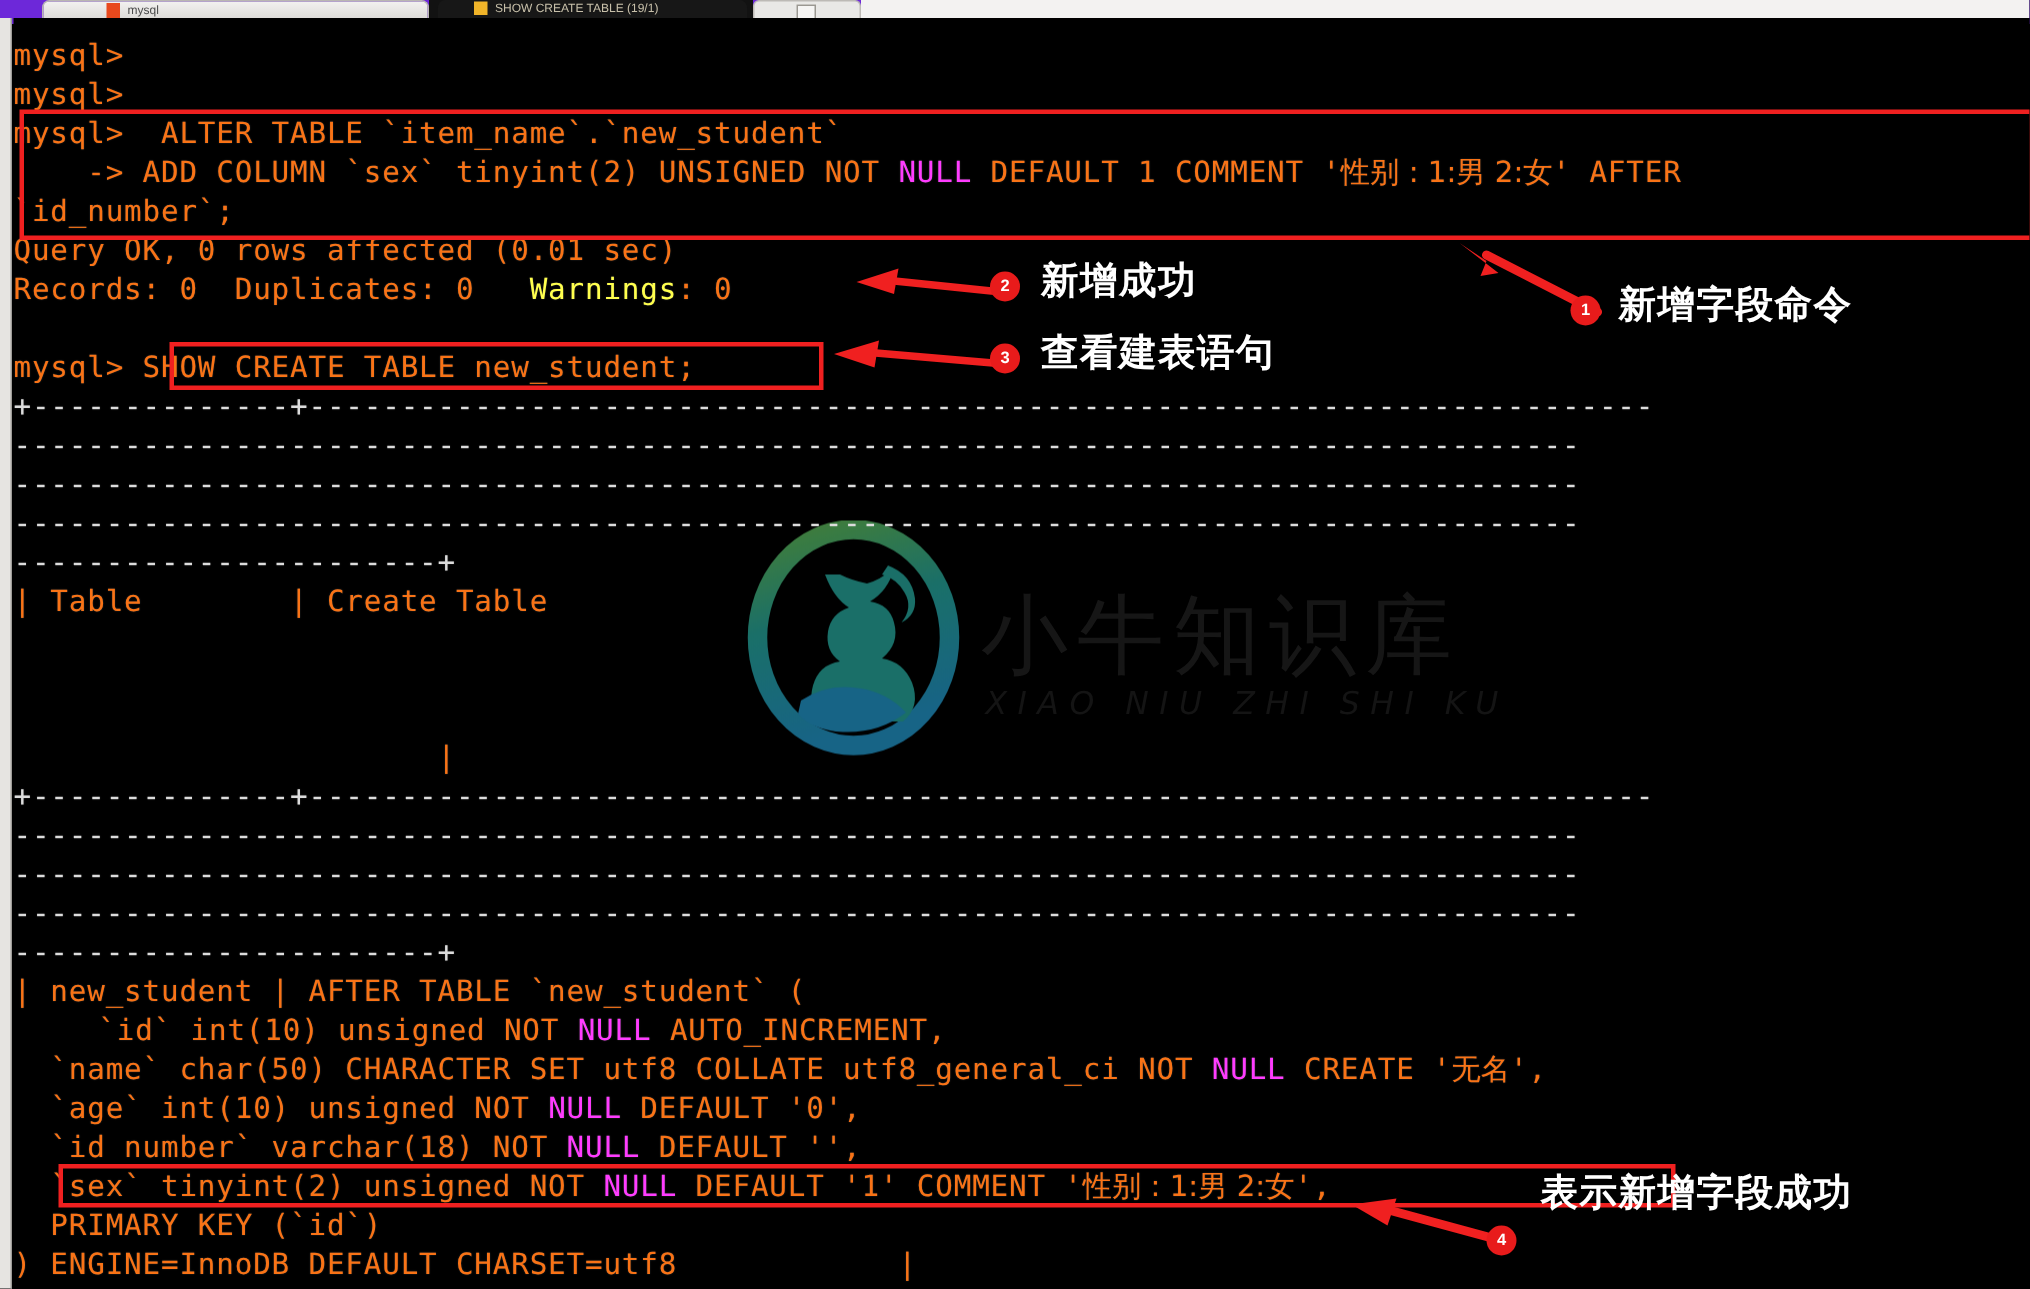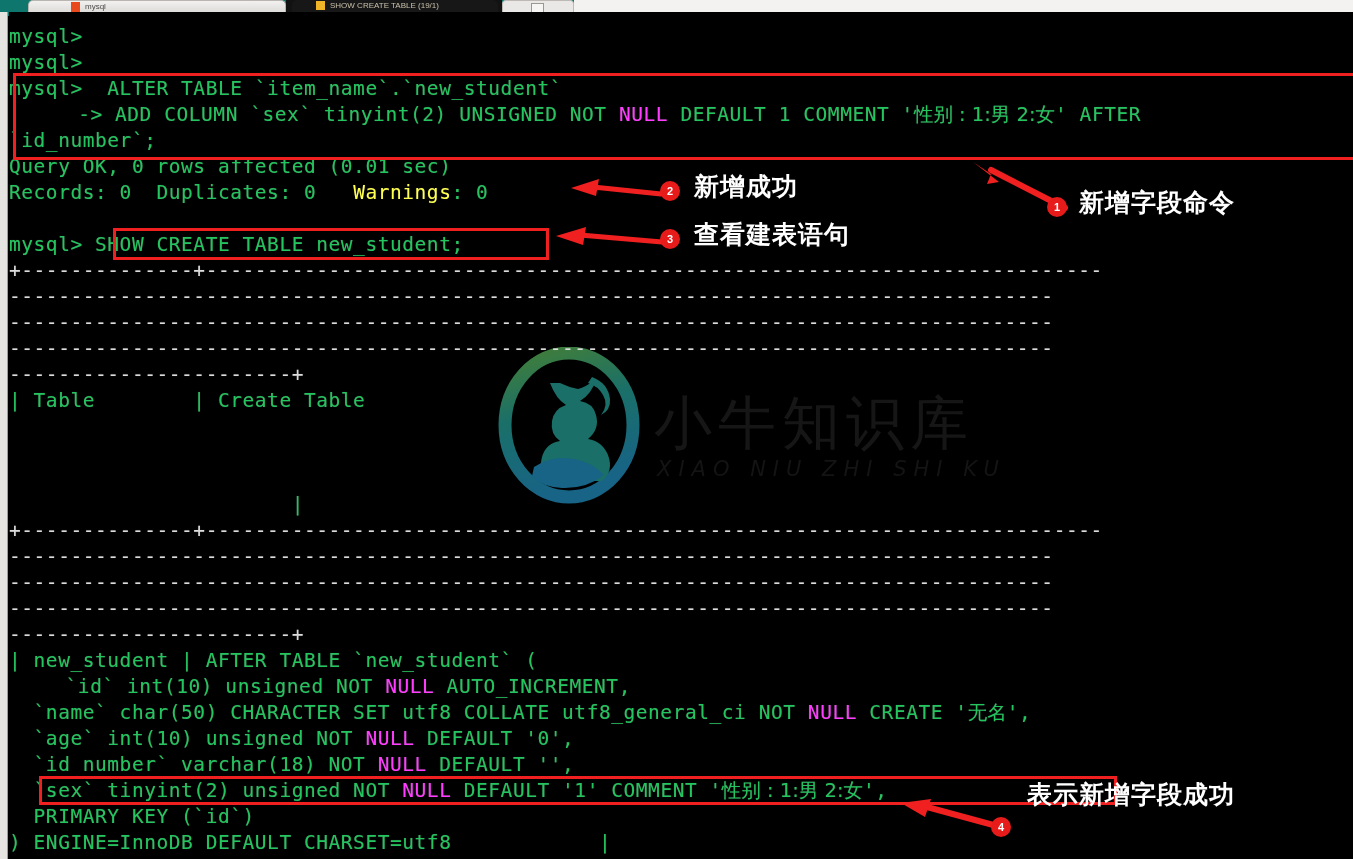--- a/index.html
+++ b/index.html
@@ -14,21 +14,21 @@
     overflow: hidden;
     font-family: "DejaVu Sans Mono", "Liberation Mono", monospace;
   }
 
   
   .chrome-strip {
     position: absolute;
     top: 0; left: 0;
     width: 1353px;
     height: 16px;
-    background: #0f766e;
+    background: #6d28d9;
     overflow: hidden;
   }
   .chrome-tab-a {
     position: absolute;
     left: 28px; top: 0;
     width: 258px; height: 12px;
     background: linear-gradient(#f2f1f0, #dedcd9);
     border-radius: 5px 5px 0 0;
     border: 1px solid #b9b6b2;
     border-bottom: none;
@@ -119,21 +119,21 @@
     position: absolute;
     left: 0;
     white-space: pre;
     font-family: "DejaVu Sans Mono", "Liberation Mono", monospace;
     font-size: 19.5px;
     line-height: 26px;
     letter-spacing: 0.55px;
     color: #d8d8d8;
     text-shadow: 0 0 1px rgba(255,255,255,0.25);
   }
-  .c-white   { color: #22c55e; }
+  .c-white   { color: #f97316; }
   .c-null    { color: #ff3cff; }
   .c-warn    { color: #ffff4d; }
   .c-cjk     { font-family: "DejaVu Sans", "Liberation Sans", sans-serif; letter-spacing: 0; }
 
   
   .rule { color: #dcdcdc; }
 
   
   .redbox {
     position: absolute;
@@ -229,21 +229,21 @@
       <path d="M40 120 q18 -12 40 -8 q18 3 30 16 q-18 14 -42 13 q-20 -1 -30 -12 z" fill="#1a6d92"></path>
     </svg>
     <div class="wm-text-cjk" style="left:160px; top:38px;">小牛知识库</div>
     <div class="wm-text-pin" style="left:163px; top:110px;">XIAO NIU ZHI SHI KU</div>
   </div>
 
   <div id="term-lines">
       <div class="line" style="top: 12px;"><span class="c-white">mysql&gt;</span></div>
       <div class="line" style="top: 38px;"><span class="c-white">mysql&gt;</span></div>
       <div class="line" style="top: 64px;"><span class="c-white">mysql&gt;  ALTER TABLE `item_name`.`new_student`</span></div>
-      <div class="line" style="top: 90px; padding-left: 20px;"><span class="c-white">    -&gt; ADD COLUMN `sex` tinyint(2) UNSIGNED NOT </span><span class="c-null">NULL</span><span class="c-white"> DEFAULT 1 COMMENT '</span><span class="c-cjk c-white">性别 : 1:男 2:女</span><span class="c-white">' AFTER</span></div>
+      <div class="line" style="top: 90px;"><span class="c-white">    -&gt; ADD COLUMN `sex` tinyint(2) UNSIGNED NOT </span><span class="c-null">NULL</span><span class="c-white"> DEFAULT 1 COMMENT '</span><span class="c-cjk c-white">性别 : 1:男 2:女</span><span class="c-white">' AFTER</span></div>
       <div class="line" style="top: 116px;"><span class="c-white">`id_number`;</span></div>
       <div class="line" style="top: 142px;"><span class="c-white">Query OK, 0 rows affected (0.01 sec)</span></div>
       <div class="line" style="top: 168px;"><span class="c-white">Records: 0  Duplicates: 0   </span><span class="c-warn">Warnings</span><span class="c-white">: 0</span></div>
       <div class="line" style="top: 194px;"><span class="c-white"></span></div>
       <div class="line" style="top: 220px;"><span class="c-white">mysql&gt; SHOW CREATE TABLE new_student;</span></div>
       <div class="line" style="top: 246px;"><span class="rule">+--------------+-------------------------------------------------------------------------</span></div>
       <div class="line" style="top: 272px;"><span class="rule">-------------------------------------------------------------------------------------</span></div>
       <div class="line" style="top: 298px;"><span class="rule">-------------------------------------------------------------------------------------</span></div>
       <div class="line" style="top: 324px;"><span class="rule">-------------------------------------------------------------------------------------</span></div>
       <div class="line" style="top: 350px;"><span class="rule">-----------------------+</span></div>

